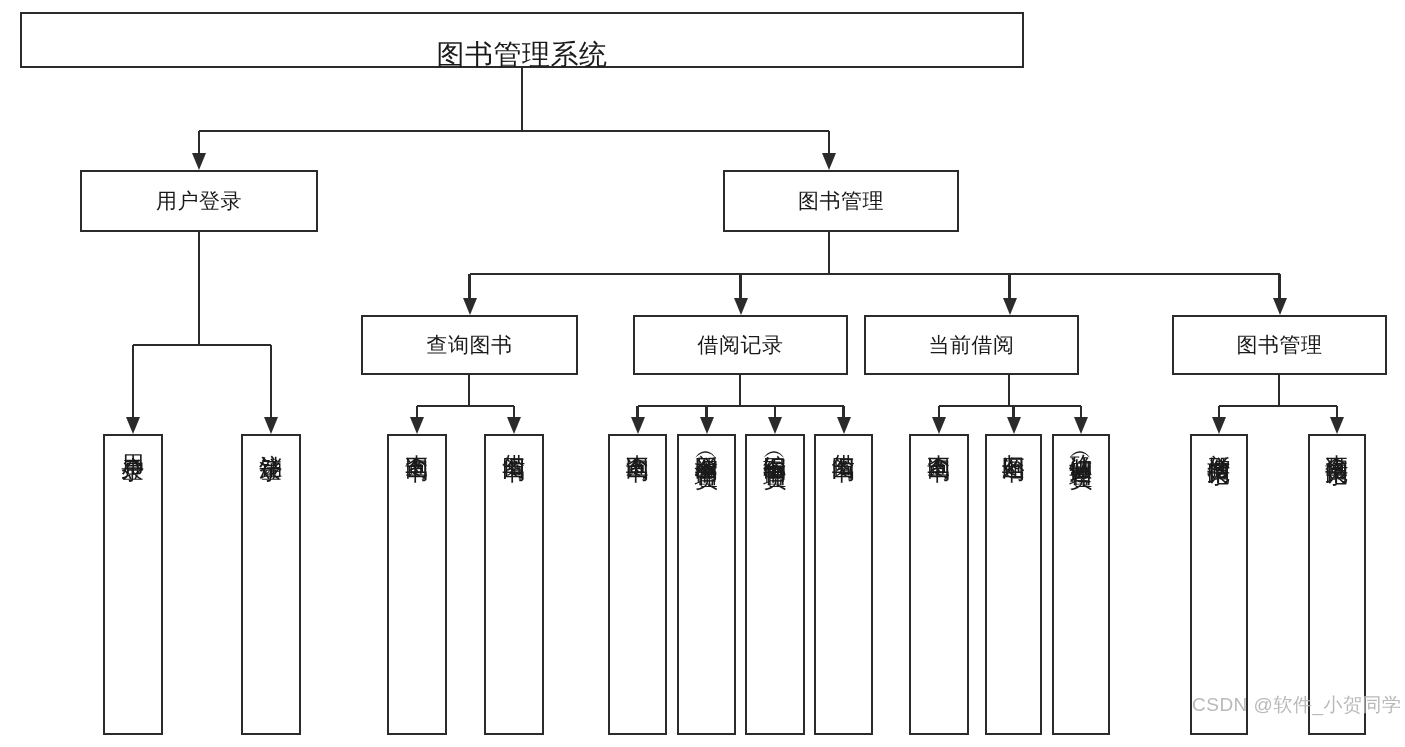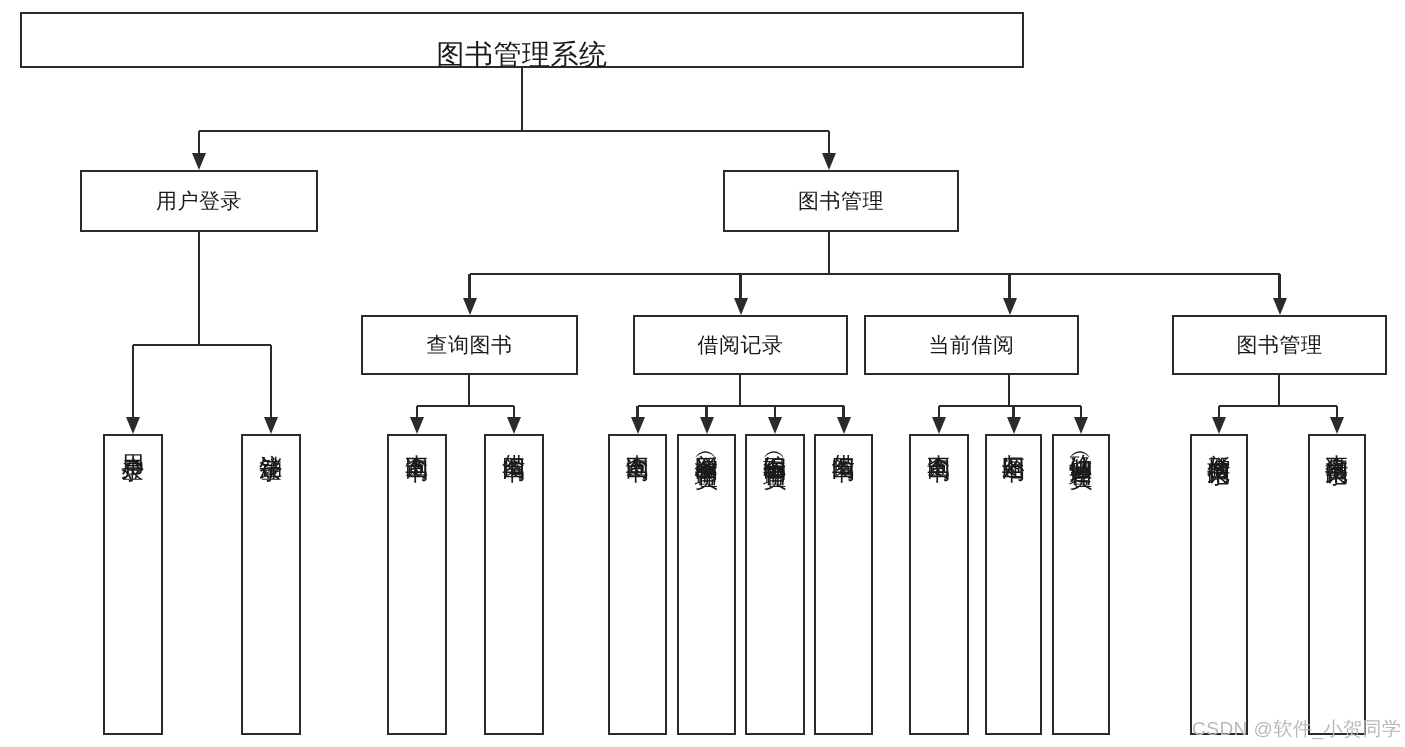--- a/index.html
+++ b/index.html
@@ -193,14 +193,14 @@
       <div class="node v" style="left: 1052px; top: 434px; width: 58px; height: 301px;">
         <span class="lbl">确认归还（管理员）</span>
       </div>
       <div class="node v" style="left: 1190px; top: 434px; width: 58px; height: 301px;">
         <span class="lbl">新增借阅记录</span>
       </div>
       <div class="node v" style="left: 1308px; top: 434px; width: 58px; height: 301px;">
         <span class="lbl">查询借阅记录</span>
       </div>
     </div>
-  <div id="watermark" style="left: 1192px; top: 716px;">CSDN @软件_小贺同学</div>
+  <div id="watermark" style="left: 1192px; top: 692px;">CSDN @软件_小贺同学</div>
 </div>
 
 </body></html>

